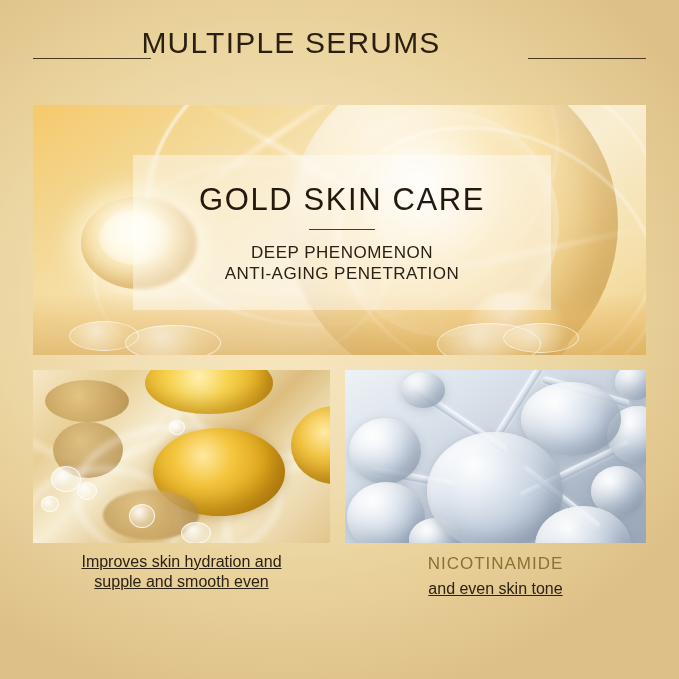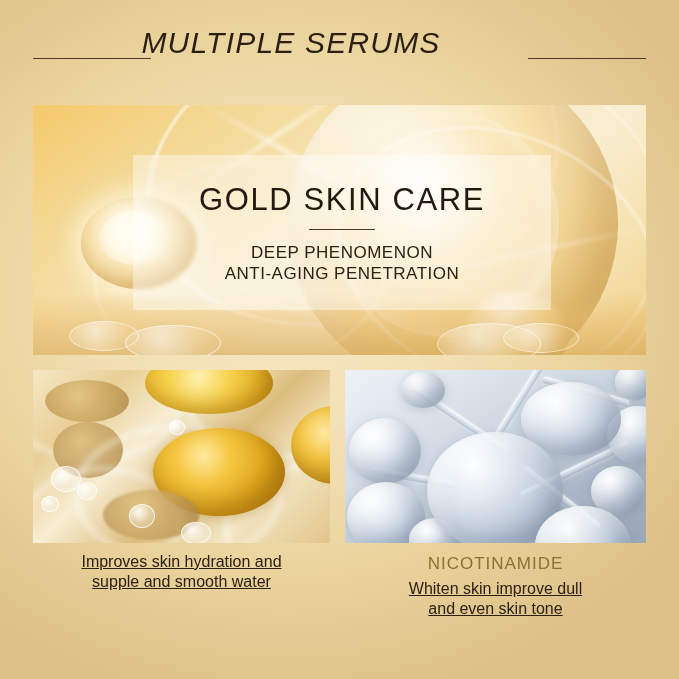--- a/index.html
+++ b/index.html
@@ -16,21 +16,20 @@
     background:
       radial-gradient(ellipse 70% 60% at 42% 44%, #f7e8c2 0%, #f2dfb4 38%, #e9d29a 70%, #ddc088 100%),
       linear-gradient(100deg, #d9b97e 0%, #efdcaf 22%, #f3e2b8 50%, #e8d19a 78%, #d6b679 100%);
     overflow:hidden;
   }
 
   
   #header {
     position:absolute; left:0; top:26px; width:582px;
     text-align:center;
-    font-style:italic;
   }
   .head-line {
     display:block;
     color:#2a1f12;
     font-size:30px;
     letter-spacing:1.2px;
     line-height:33px;
     font-weight:400;
     white-space:nowrap;
   }
@@ -394,22 +393,21 @@
     <div class="mol" id="m-l"></div>
     <div class="mol" id="m-bl"></div>
     <div class="mol" id="m-tiny2"></div>
     <div class="mol" id="m-tiny3"></div>
     <div class="mol" id="m-big"></div>
     <div class="mol" id="m-br"></div>
   </div>
 
   <div class="caption" id="caption-glycerin">
     <span class="cap-desc">Improves skin hydration and</span>
-    <span class="cap-desc">supple and smooth water</span>
+    <span class="cap-desc">supple and smooth even</span>
   </div>
 
   <div class="caption" id="caption-nicotinamide">
     <span class="cap-title">NICOTINAMIDE</span>
-    <span class="cap-desc">Whiten skin improve dull</span>
     <span class="cap-desc">and even skin tone</span>
   </div>
 
 </div>
 
 </body></html>

